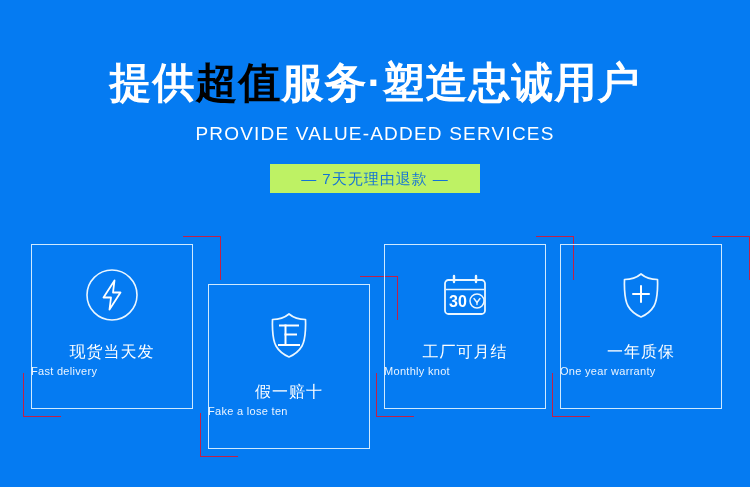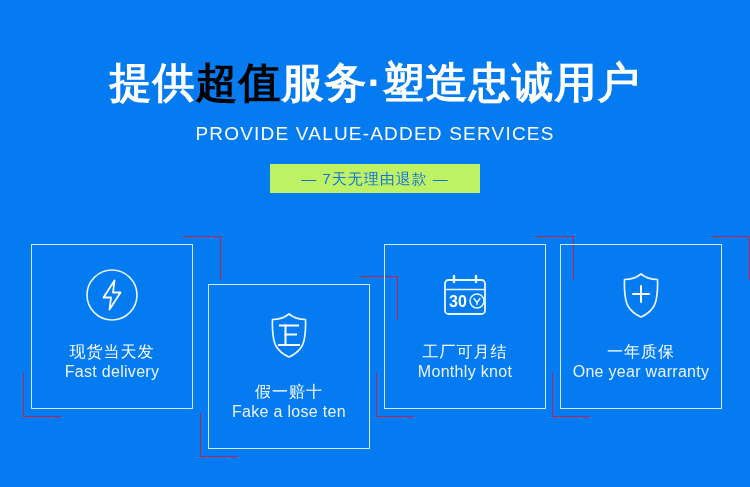--- a/index.html
+++ b/index.html
@@ -144,22 +144,22 @@
     line-height: 22px;
     color: #ffffff;
     letter-spacing: 1px;
     white-space: nowrap;
   }
   .card-sub {
     position: absolute;
     left: 0;
     top: 120px;
     width: 162px;
-    text-align: center;
-    font-size: 16px;
+    text-align: left;
+    font-size: 11px;
     line-height: 15px;
     color: #eaf4ff;
     letter-spacing: 0.3px;
     white-space: nowrap;
   }
 </style>
 </head>
 <body>
 
 <div class="banner">

